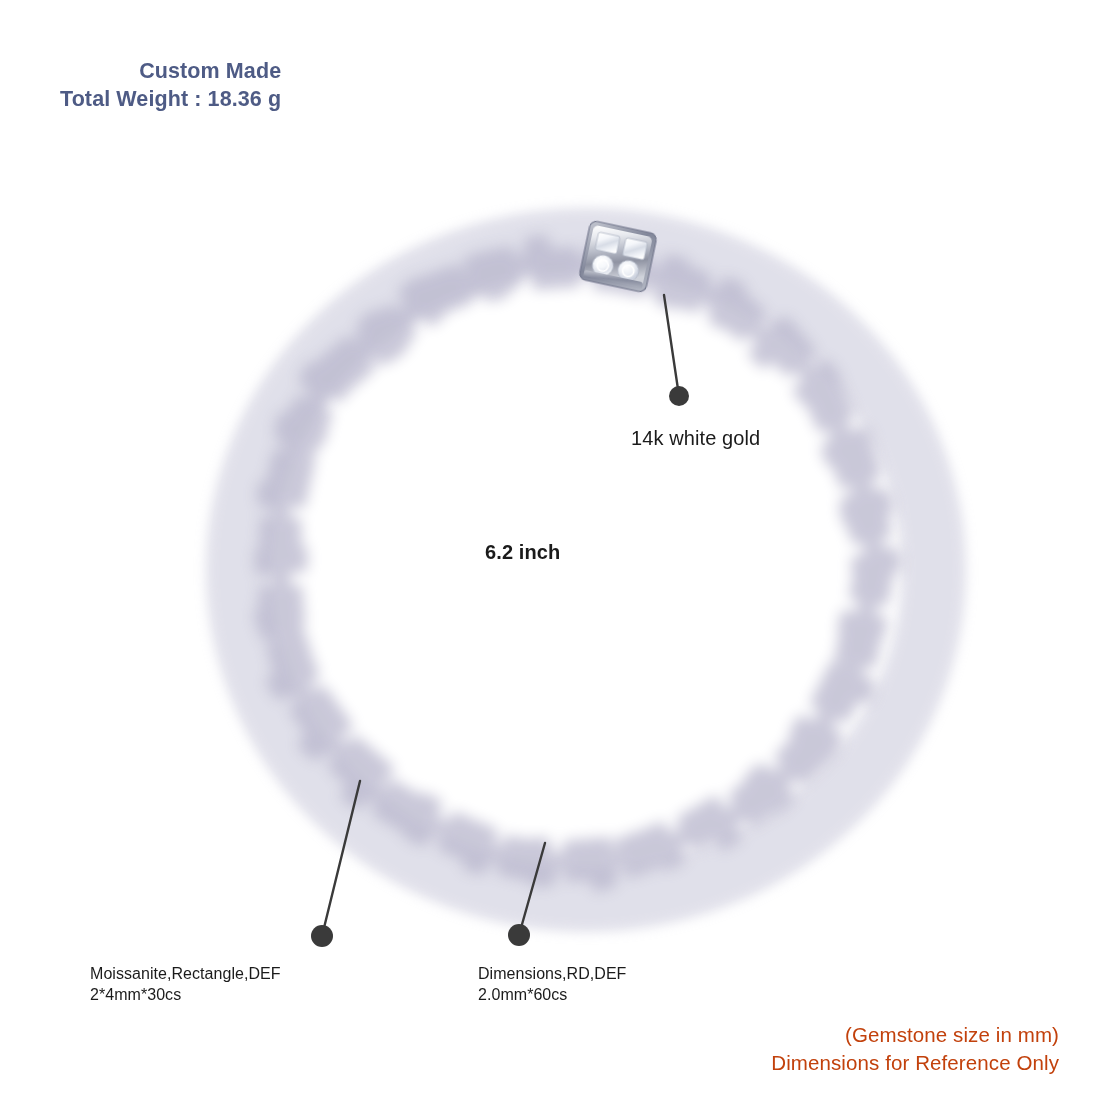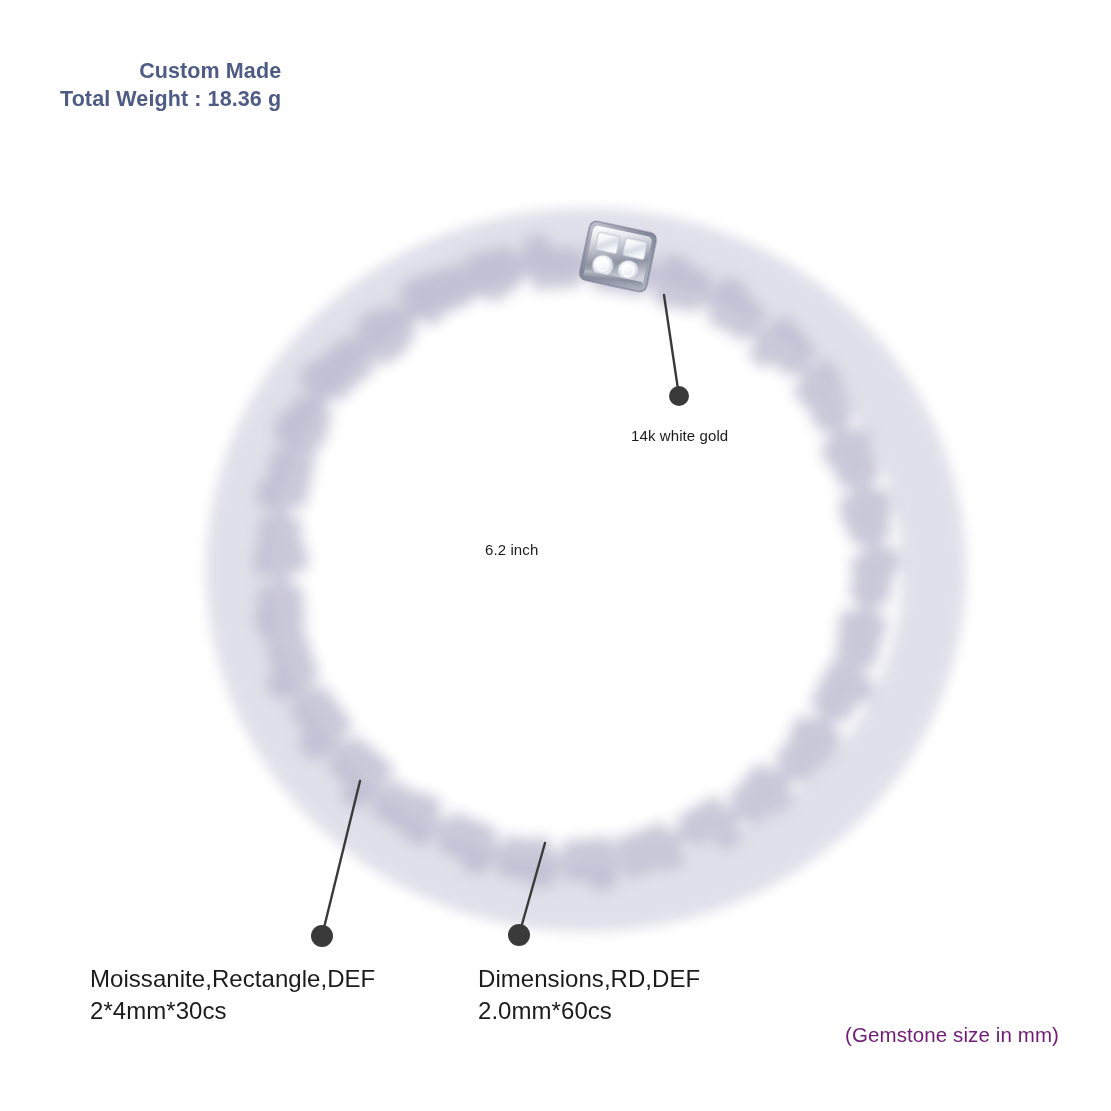--- a/index.html
+++ b/index.html
@@ -36,51 +36,51 @@
     font-size: 21.5px;
     font-weight: bold;
     color: #4e5b85;
     letter-spacing: 0.1px;
     white-space: nowrap;
   }
 
   
   .callout {
     position: absolute;
-    font-size: 15px;
+    font-size: 20px;
     color: #1b1b1b;
     white-space: nowrap;
     letter-spacing: 0.1px;
   }
   #callout-gold { left: 631px; top: 427px; }
-  #callout-size { left: 485px; top: 541px; }
+  #callout-size { left: 485px; top: 541px; font-weight: bold; }
 
   
   .anno {
     position: absolute;
-    font-size: 24px;
+    font-size: 16px;
     color: #1b1b1b;
     line-height: 1.33;
     white-space: nowrap;
     letter-spacing: 0.05px;
   }
   #anno-rect { left: 90px; top: 963px; }
   #anno-rd   { left: 478px; top: 963px; }
 
   
   .footer {
     position: absolute;
     right: 52px;
     top: 1021px;
     text-align: right;
     line-height: 1.38;
   }
   .footer .line {
     font-size: 20.5px;
-    color: #701a75;
+    color: #c2410c;
     white-space: nowrap;
     letter-spacing: 0.1px;
   }
 </style>
 </head>
 <body>
 
 <svg id="canvas" viewBox="0 0 1111 1111">
   <defs>
 
@@ -337,13 +337,14 @@
   <div>2*4mm*30cs</div>
 </div>
 
 <div class="anno" id="anno-rd">
   <div>Dimensions,RD,DEF</div>
   <div>2.0mm*60cs</div>
 </div>
 
 <div class="footer">
   <div class="line">(Gemstone size in mm)</div>
+  <div class="line">Dimensions for Reference Only</div>
 </div>
 
 </body></html>

